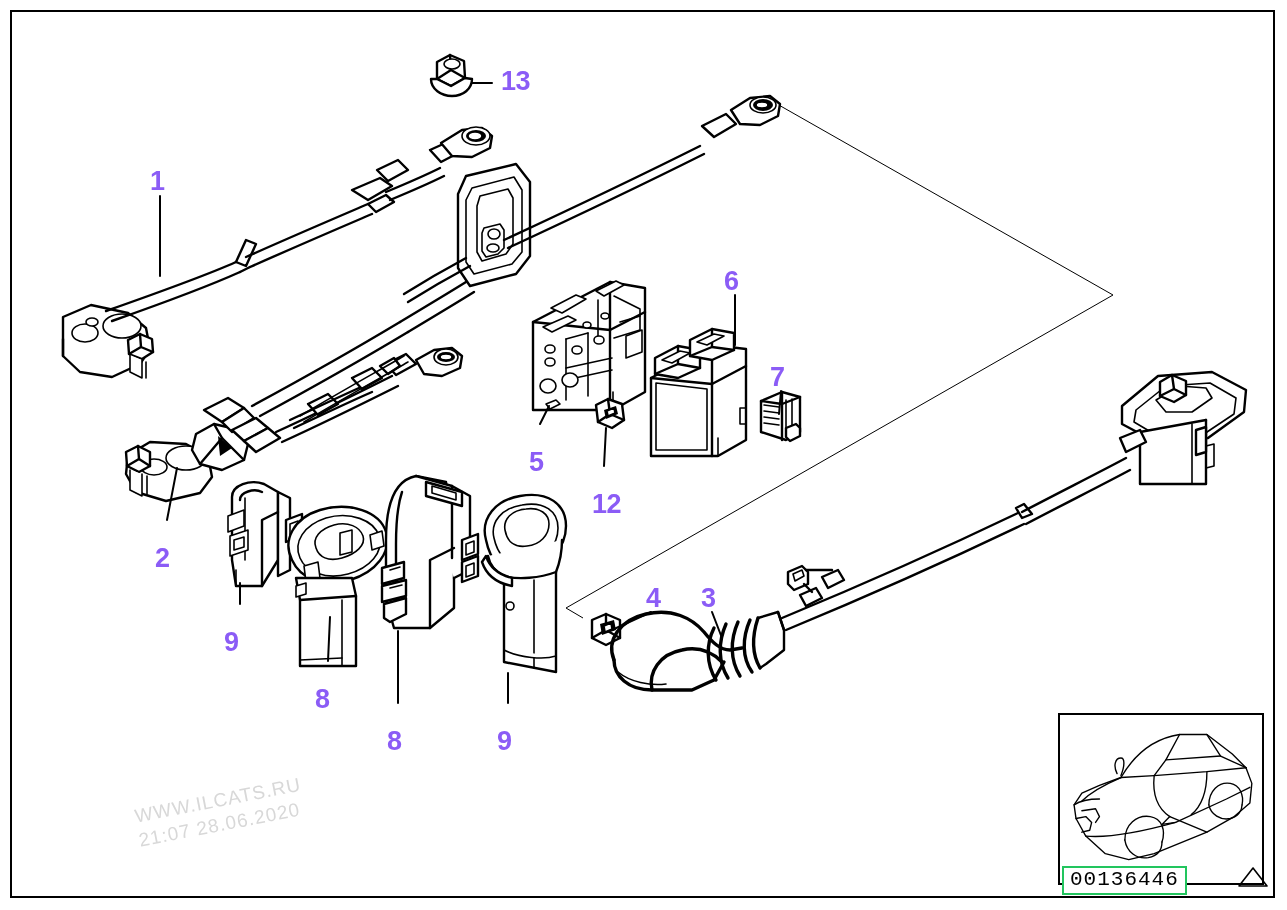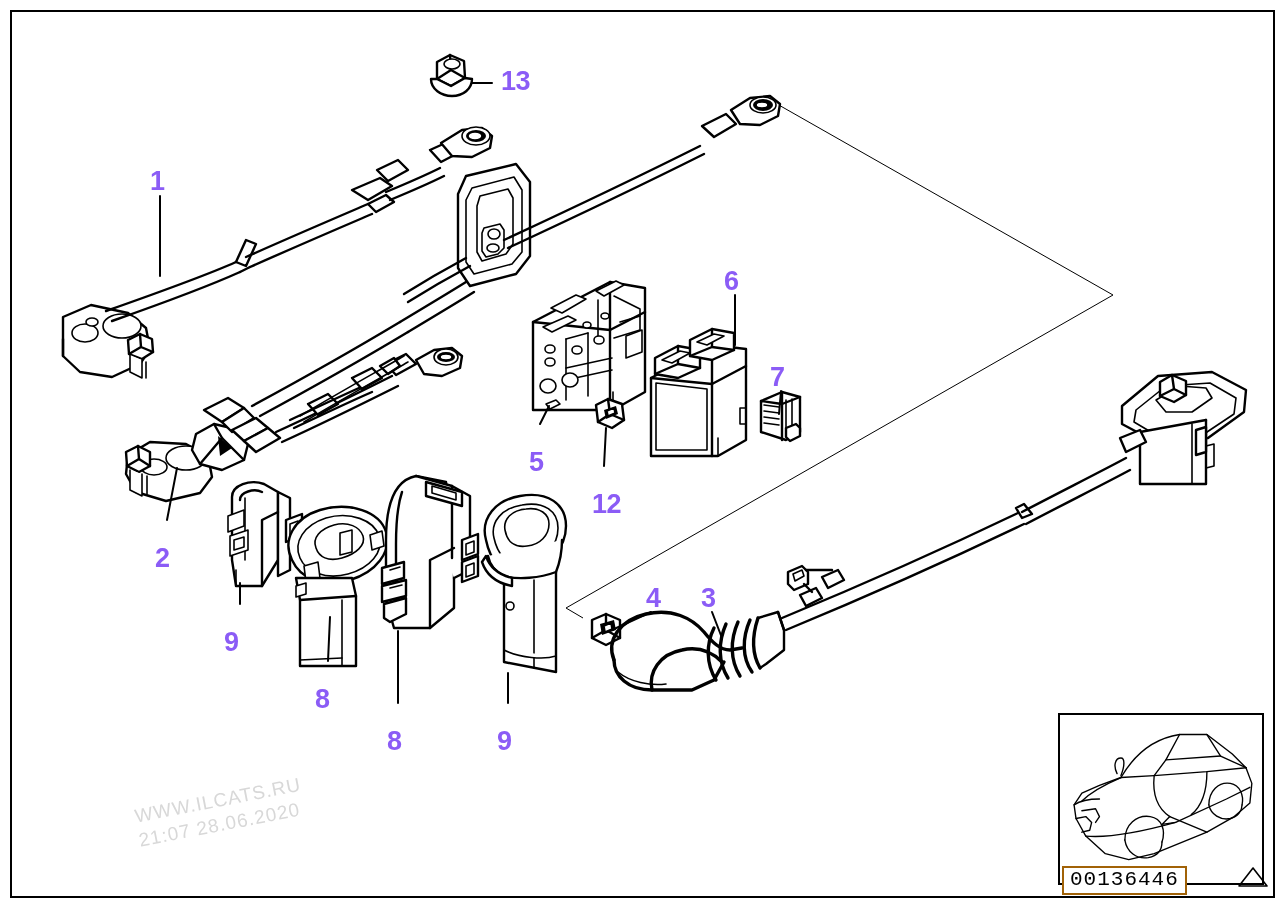--- a/index.html
+++ b/index.html
@@ -66,21 +66,21 @@
     width: 206px;
     height: 172px;
     border: 2px solid #000000;
     box-sizing: border-box;
     background: #ffffff;
   }
   #diagram-id-box {
     position: absolute;
     left: 1062px;
     top: 866px;
-    border: 2px solid #a16207;
+    border: 2px solid #22c55e;
     background: #ffffff;
     padding: 1px 6px 2px 6px;
     font-family: "Liberation Mono", monospace;
     font-size: 21px;
     font-weight: normal;
     letter-spacing: 1px;
     color: #000000;
     line-height: 1.05;
   }
   #warn-triangle {

